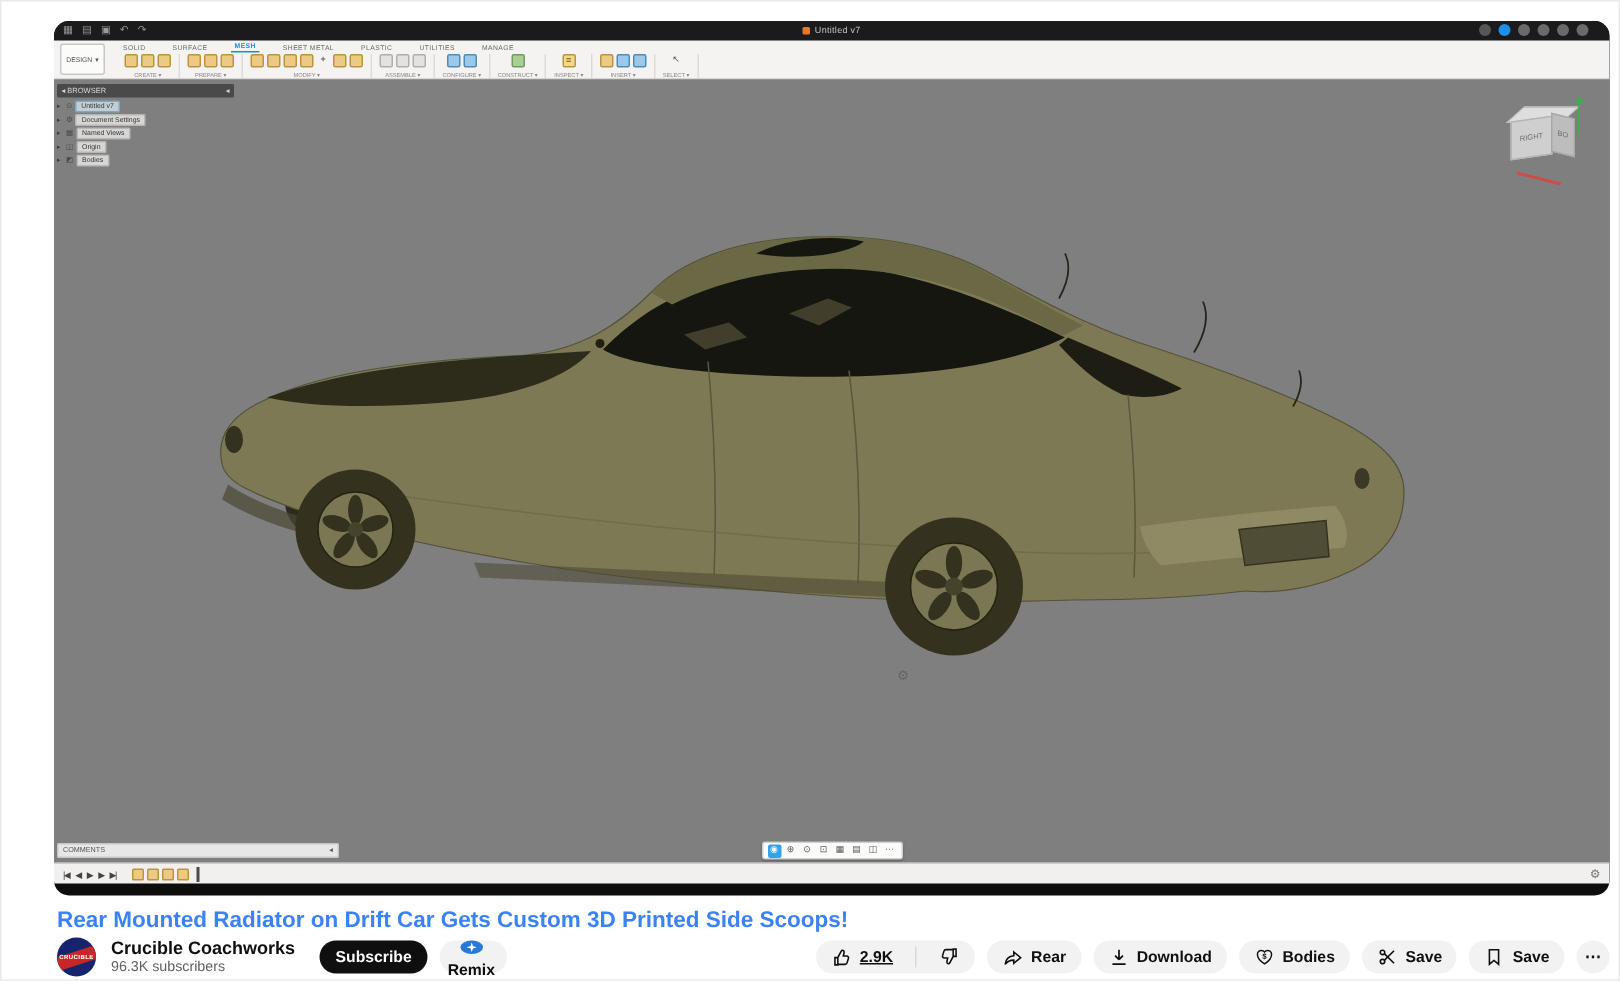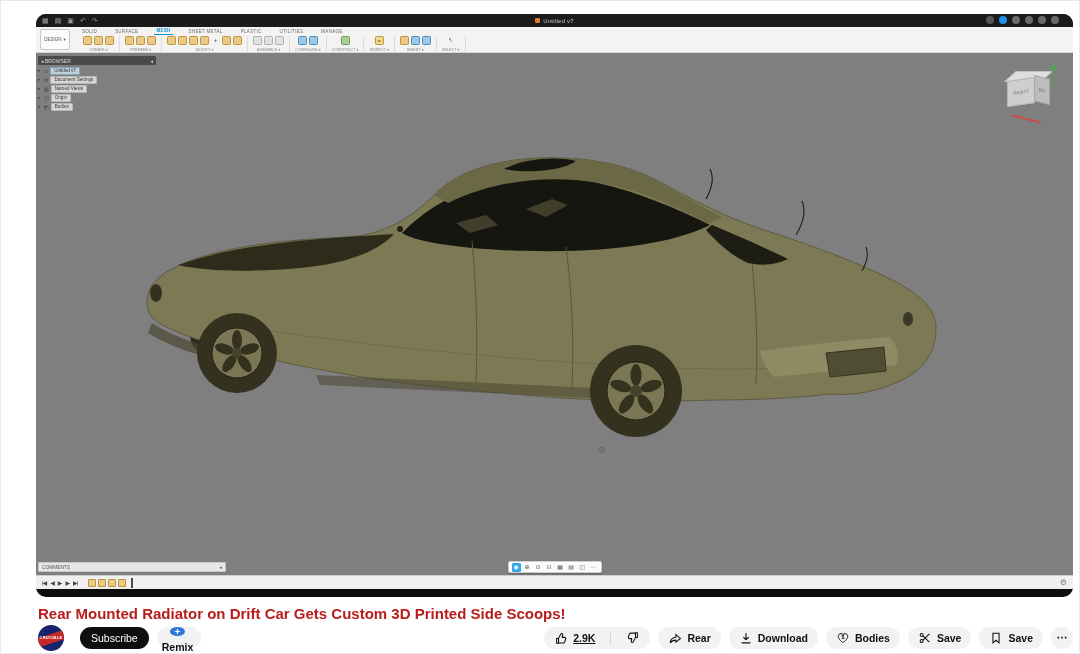--- a/index.html
+++ b/index.html
@@ -86,30 +86,30 @@
   
   .f-timeline { position:absolute; left:0; top:561px; width:100%; height:14px; background:#f1f0ef; border-top:1px solid #cfcdcb;
                 display:flex; align-items:center; padding:0 6px; gap:3px; }
   .pb { color:#444; font-size:6px; letter-spacing:-1px; }
   .tl-features { display:flex; gap:2px; margin-left:8px; }
   .tl-fic { width:8px; height:8px; background:#ecca84; border:1px solid #bb9440; border-radius:1px; }
   .tl-marker { width:1.5px; height:10px; background:#4a4a4a; margin-left:2px; }
   .tl-gear { margin-left:auto; color:#777; font-size:8px; }
 
   
-  .yt-title { position:absolute; left:38px; top:605px; width:1000px; font-size:15px; font-weight:bold; color:#b91c1c; }
+  .yt-title { position:absolute; left:38px; top:605px; width:1000px; font-size:15px; font-weight:bold; color:#3b82f6; }
   .yt-row { position:absolute; left:38px; top:624px; width:1035px; height:27px; display:flex; align-items:center; }
   .avatar { width:26px; height:26px; border-radius:50%; background:#16246e; position:relative; overflow:hidden; flex:none; }
   .avatar .band { position:absolute; left:-6px; top:9px; width:40px; height:9px; background:#c62828; transform:rotate(-18deg); }
   .avatar .av-t { position:absolute; left:0; right:0; top:10px; text-align:center; color:#fff; font-size:4px; font-weight:bold; letter-spacing:.3px; }
   .ch-block { margin-left:10px; display:flex; flex-direction:column; justify-content:center; }
   .ch-name { font-size:12px; font-weight:bold; color:#0f0f0f; line-height:13px; }
   .ch-subs { font-size:9.5px; color:#606060; line-height:11px; }
   .subscribe { margin-left:16px; height:22px; padding:0 11px; border-radius:11px; background:#0f0f0f; color:#fff;
-               font-size:10.5px; font-weight:normal; display:flex; align-items:center; border:none; }
+               font-size:10.5px; font-weight:bold; display:flex; align-items:center; border:none; }
   .remix { margin-left:8px; height:22px; border-radius:11px; background:#f2f2f2; display:flex; align-items:center; padding:0 8px 0 5px; gap:5px;flex-direction:column; }
   .remix-ic { width:15px; height:15px; border-radius:50%; background:#2979d9; display:flex; align-items:center; justify-content:center; }
   .remix-lbl { font-size:10.5px; font-weight:bold; color:#0f0f0f; }
   .remix .divider { width:1px; height:14px; background:#d9d9d9; }
   .remix .chev { font-size:8px; color:#0f0f0f; }
   .yt-actions { margin-left:auto; display:flex; align-items:center; gap:8px; }
   .pill { height:22px; border-radius:11px; background:#f2f2f2; display:flex; align-items:center; padding:0 10px; gap:5px;
           font-size:10.5px; font-weight:bold; color:#0f0f0f; border:none; }
   .pill svg { display:block; }
   .like-pill { padding:0;text-decoration:underline; }
@@ -396,20 +396,24 @@
     </div>
   </div>
 
   <div class="yt-title">Rear Mounted Radiator on Drift Car Gets Custom 3D Printed Side Scoops!</div>
 
   <div class="yt-row">
     <div class="avatar">
       <div class="band"></div>
       <div class="av-t">CRUCIBLE</div>
     </div>
+    <div class="ch-block">
+      <div class="ch-name">Crucible Coachworks</div>
+      <div class="ch-subs">96.3K subscribers</div>
+    </div>
     <button class="subscribe">Subscribe</button>
     <div class="remix">
       <span class="remix-ic">
         <svg width="9" height="9" viewBox="0 0 16 16">
             <path fill="#fff" d="M8 2l1.4 4.6L14 8l-4.6 1.4L8 14l-1.4-4.6L2 8l4.6-1.4z"></path>
           </svg>
       </span>
       <span class="remix-lbl">Remix</span>
       <span class="divider"></span>
       <span class="chev">▾</span>

